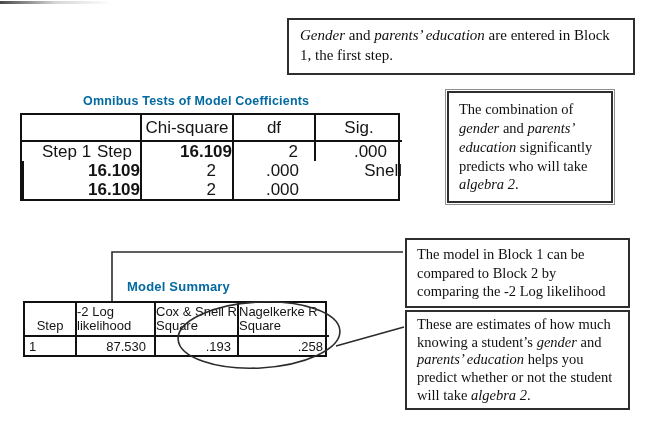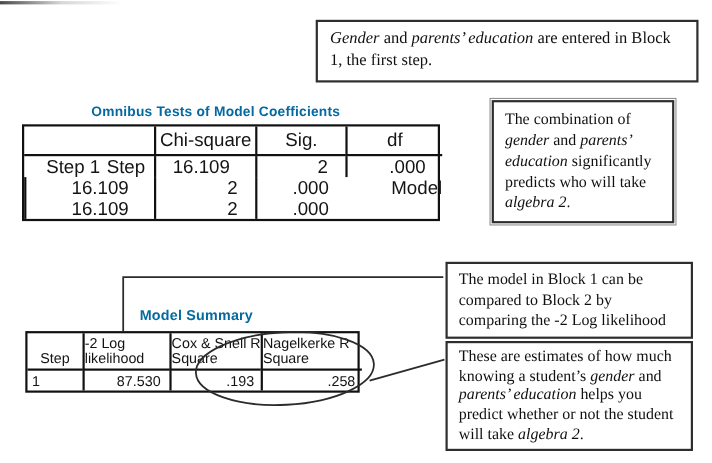--- a/index.html
+++ b/index.html
@@ -37,21 +37,21 @@
     grid-template-columns:118px 92px 82px 88px;
     grid-template-rows:27px 19px 19px 19px;
     font-size:17px;
   }
   .ocell{display:flex;align-items:center;box-sizing:border-box;}
   .ocell.sep{border-left:2px solid #111;}
   .ocell.oh{border-bottom:2px solid #111;justify-content:center;}
   .ocell.num{justify-content:flex-end;}
   .olabel{padding-left:20px;}
   .olabel .grp{display:inline-block;width:55px;}
-  .pr-chi{padding-right:23px;}
+  .pr-chi{padding-right:0;font-weight:bold;}
   .pr-df{padding-right:16px;}
   .pr-sig{padding-right:15px;}
   
   .summary{
     position:absolute;left:23px;top:301px;width:304px;height:56px;box-sizing:border-box;
     border:2px solid #111;display:grid;z-index:2;background:#fff;
     grid-template-columns:50px 79px 83px 92px;
     grid-template-rows:34px 18px;
     font-size:13px;
   }
@@ -81,38 +81,38 @@
 
   <div class="callout co-entered">
     <p><i>Gender</i><span> and </span><i>parents’ education</i><span> are entered in Block 1, the first step.</span></p>
   </div>
 
   <div class="tbl-title omnibus-title">Omnibus Tests of Model Coefficients</div>
 
   <div class="omnibus">
     <div class="ocell oh"></div>
     <div class="ocell oh sep">Chi-square</div>
+    <div class="ocell oh sep">df</div>
     <div class="ocell oh sep">Sig.</div>
-    <div class="ocell oh sep">df</div>
 
     <div class="ocell olabel">
       <span class="grp">Step 1</span>
       <span>Step</span>
     </div>
     <div class="ocell sep num pr-chi">16.109</div>
     <div class="ocell sep num pr-df">2</div>
     <div class="ocell sep num pr-sig">.000</div>
 
     <div class="ocell sep num pr-chi">16.109</div>
     <div class="ocell sep num pr-df">2</div>
     <div class="ocell sep num pr-sig">.000</div>
 
     <div class="ocell olabel">
       <span class="grp"></span>
-      <span>Model</span>
+      <span>Snell</span>
     </div>
     <div class="ocell sep num pr-chi">16.109</div>
     <div class="ocell sep num pr-df">2</div>
     <div class="ocell sep num pr-sig">.000</div>
   </div>
 
   <div class="callout co-combination">
     <p><span>The combination of </span><i>gender</i><span> and </span><i>parents’ education</i><span> significantly predicts who will take </span><i>algebra 2</i><span>.</span></p>
   </div>
 

